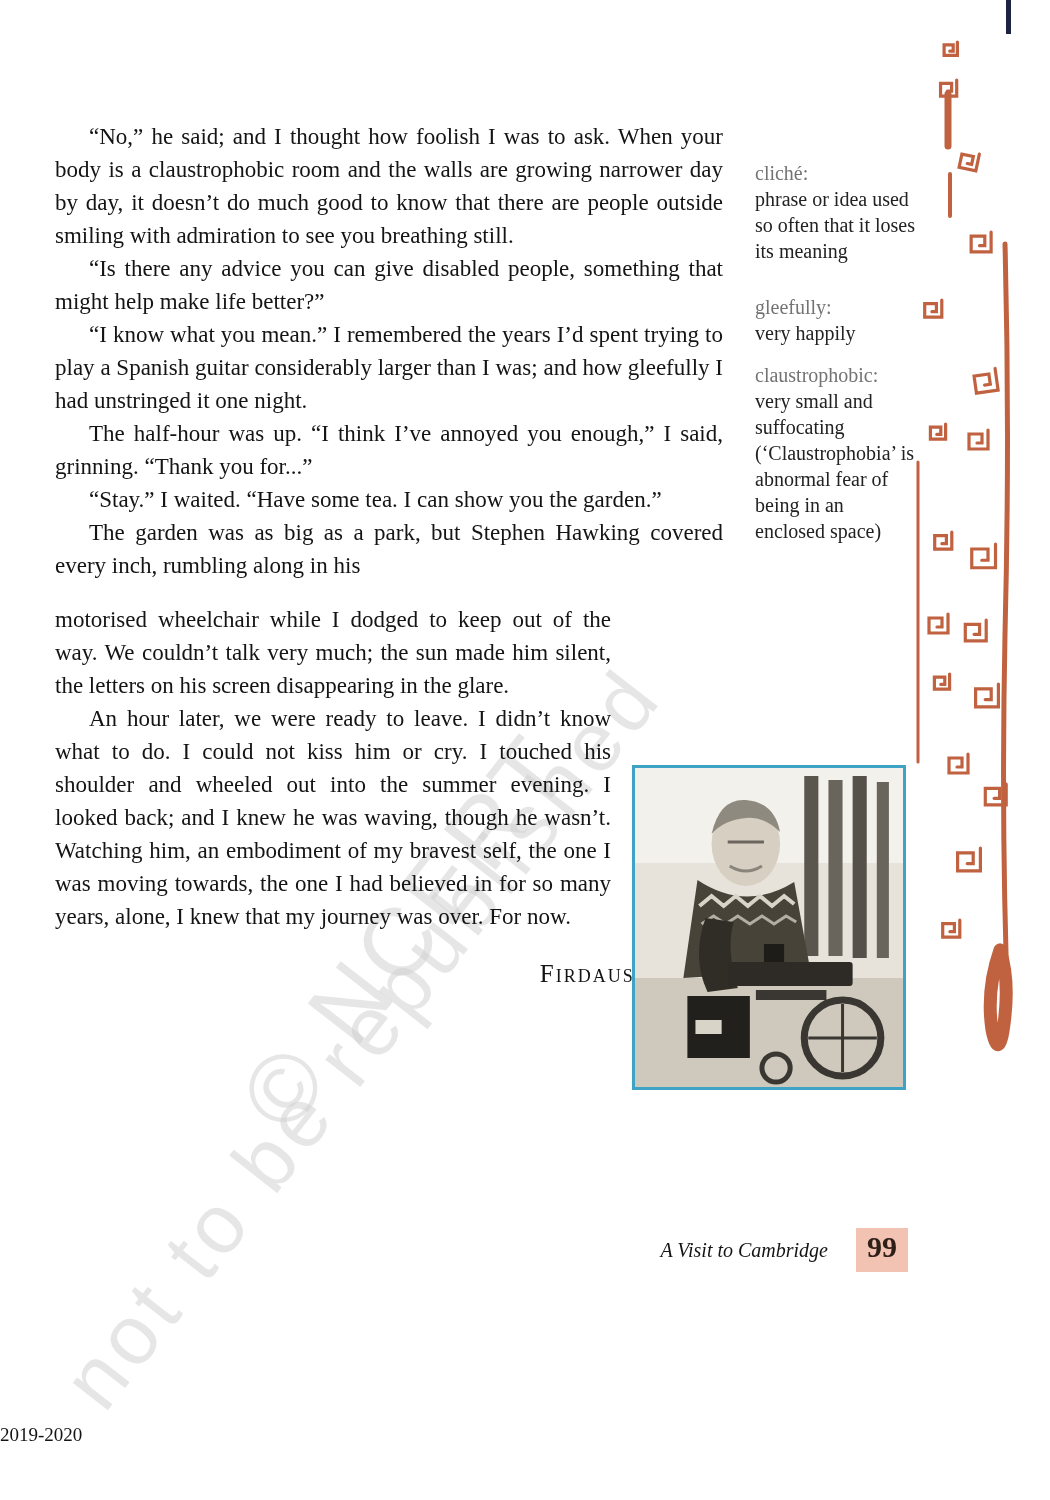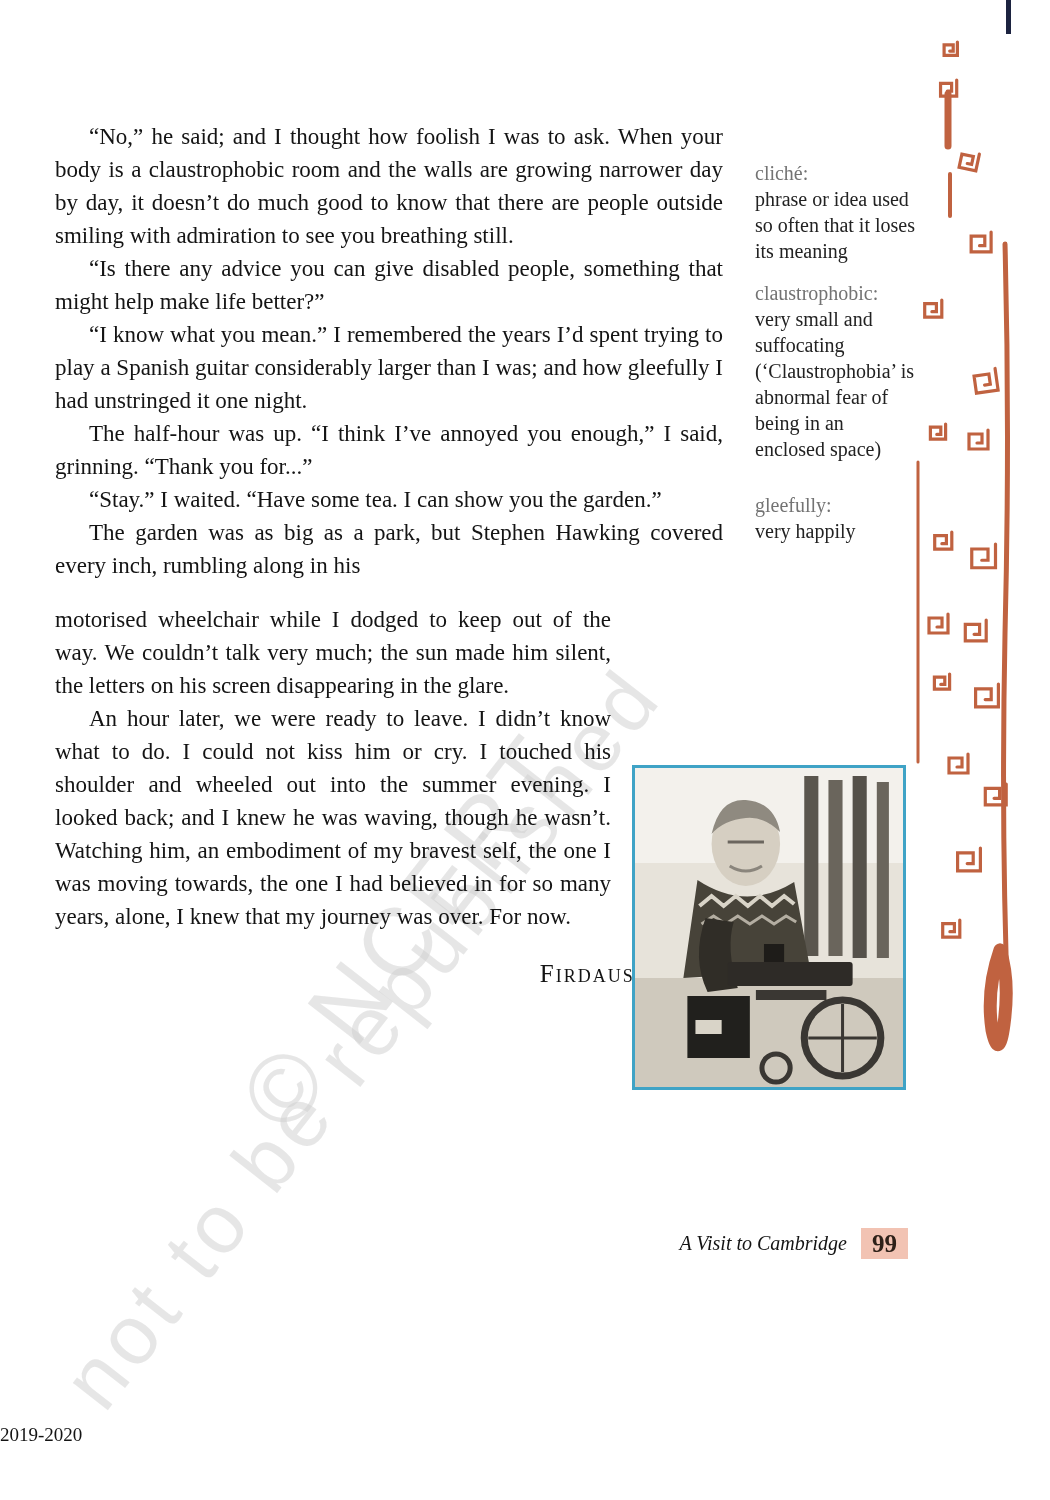--- a/index.html
+++ b/index.html
@@ -45,25 +45,25 @@
     border:3px solid #3fa3c6;box-sizing:border-box;background:#eae6de;z-index:3;
   }
   .photo svg{display:block;width:100%;height:100%;}
 
   
   .deco{position:absolute;left:912px;top:32px;width:120px;height:1030px;z-index:1;}
   .corner-line{position:absolute;left:1006px;top:0;width:5px;height:34px;background:#1c2340;z-index:2;}
 
   
   .footer{
-    position:absolute;top:1228px;right:142px;display:flex;align-items:center;gap:14px;z-index:2;
+    position:absolute;top:1228px;right:142px;display:flex;align-items:center;gap:28px;z-index:2;
   }
   .footer-title{font-style:italic;font-size:20px;color:#141414;}
   .page-num{
-    background:#f2c3b3;padding:2px 11px 1px 11px;font-weight:bold;font-size:25px;color:#2e2018;
+    background:#f2c3b3;padding:2px 11px 8px 11px;font-weight:bold;font-size:30px;color:#2e2018;
     font-family:"Liberation Serif",serif;
   }
   .year{position:absolute;top:1424px;left:0;width:100%;text-align:left;font-size:19px;z-index:2;}
 </style>
 </head>
 <body>
 
 <div class="page">
 
   <div class="watermark-line wm1">© NCERT</div>
@@ -120,27 +120,27 @@
     <div class="attribution">
       <div class="author">Firdaus Kanga</div>
     </div>
   </div>
 
   <div class="glossary">
     <div class="gloss-entry">
       <span class="gloss-term">cliché:</span><br>
       <span class="gloss-def">phrase or idea used so often that it loses its meaning</span>
     </div>
+    <div class="gloss-entry gap">
+      <span class="gloss-term">gleefully:</span><br>
+      <span class="gloss-def">very happily</span>
+    </div>
     <div class="gloss-entry">
       <span class="gloss-term">claustrophobic:</span><br>
       <span class="gloss-def">very small and suffocating (‘Claustrophobia’ is abnormal fear of being in an enclosed space)</span>
-    </div>
-    <div class="gloss-entry gap">
-      <span class="gloss-term">gleefully:</span><br>
-      <span class="gloss-def">very happily</span>
     </div>
   </div>
 
   <div class="photo">
     <svg viewBox="0 0 266 319" preserveAspectRatio="none">
       <rect x="0" y="0" width="266" height="319" fill="#e7e3da"></rect>
       <rect x="0" y="0" width="266" height="95" fill="#f3f1ec"></rect>
       <rect x="0" y="210" width="266" height="109" fill="#cfc9bd"></rect>
 
       <rect x="168" y="8" width="14" height="180" fill="#5a564e"></rect>

